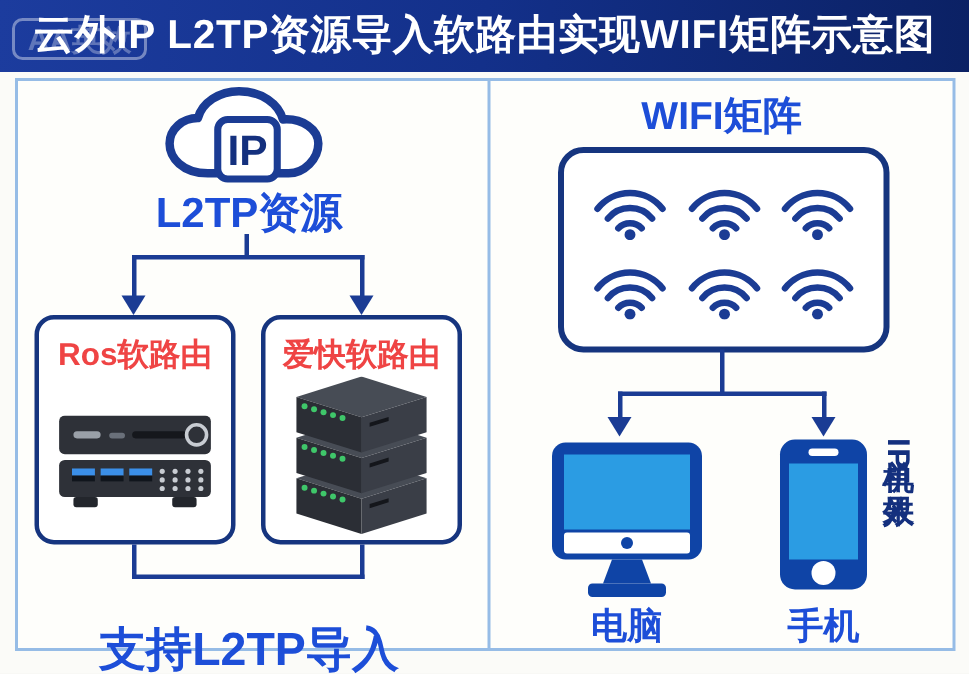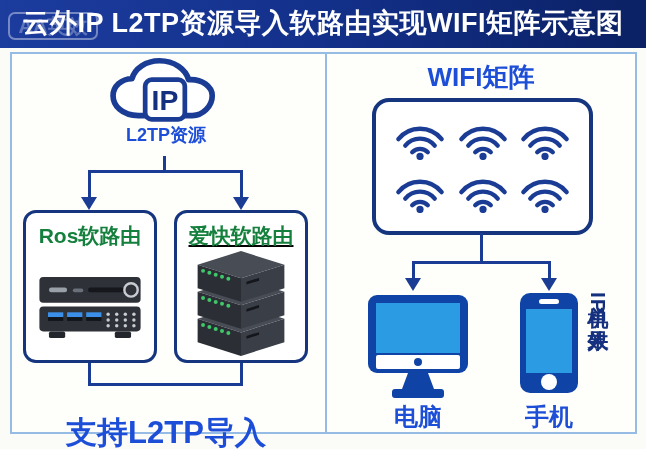--- a/index.html
+++ b/index.html
@@ -28,21 +28,21 @@
   .arrow-down { position:absolute; width:0; height:0;
                 border-left:8px solid transparent; border-right:8px solid transparent;
                 border-top:13px solid #1B3C94; }
 
   
   .lbl { position:absolute; color:#1d4ed8; font-weight:800; text-align:center; white-space:nowrap; }
 
   
   .node-box { position:absolute; width:134px; height:153px; background:#fff;
               border:3px solid #16357F; border-radius:13px; }
-  .node-box h3 { margin-top:9px; text-align:center; color:#15803d; font-size:21px; font-weight:800; }
+  .node-box h3 { margin-top:9px; text-align:center; color:#ef4444; font-size:21px; font-weight:800; }
   .node-box svg.device { position:absolute; left:50%; transform:translateX(-50%); }
 
   
   .wifi-box { position:absolute; left:372px; top:98px; width:221px; height:137px;
               border:4px solid #16357F; border-radius:17px; background:#fff;
               display:flex; flex-direction:column; justify-content:space-evenly; padding:4px 8px; }
   .wifi-row { display:flex; justify-content:space-evenly; align-items:center; }
   .wifi-ico { width:52px; height:40px; display:block; }
 
   .vnote { position:absolute; left:584px; top:290px; height:112px;
@@ -64,21 +64,21 @@
   <div class="frame">
     <div class="divider"></div>
   </div>
 
   <svg style="position:absolute; left:106px; top:57px;" width="118" height="68" viewBox="0 0 124 72">
     <path d="M34,62 C16,62 7,51 7,41 C7,31 16,23 27,23 C30,12 42,4 56,4 C72,4 84,13 87,24 C101,23 112,31 112,41 C112,52 102,62 91,62 Z" fill="#ffffff" stroke="#1B3C94" stroke-width="6" stroke-linejoin="round"></path>
     <rect x="41" y="24" width="42" height="42" rx="7" fill="#ffffff" stroke="#1B3C94" stroke-width="5"></rect>
     <text x="62" y="56" text-anchor="middle" font-size="30" font-weight="bold" fill="#14307E">IP</text>
   </svg>
 
-  <div class="lbl" style="left:55px; top:123px; width:222px; font-size:18px;">L2TP资源</div>
+  <div class="lbl" style="left:55px; top:123px; width:222px; font-size:28px;">L2TP资源</div>
 
   <div class="line" style="left:163px; top:156px; width:3px; height:16px;"></div>
   <div class="line" style="left:88px;  top:170px; width:155px; height:3px;"></div>
   <div class="line" style="left:88px;  top:170px; width:3px; height:28px;"></div>
   <div class="line" style="left:240px; top:170px; width:3px; height:28px;"></div>
   <div class="arrow-down" style="left:81px;  top:197px;"></div>
   <div class="arrow-down" style="left:233px; top:197px;"></div>
 
   <div class="node-box" style="left:23px; top:210px;">
     <h3>Ros软路由</h3>
@@ -107,21 +107,21 @@
         <circle cx="74" cy="51" r="1.8"></circle>
           <circle cx="83" cy="51" r="1.8"></circle>
           <circle cx="92" cy="51" r="1.8"></circle>
           <circle cx="101" cy="51" r="1.8"></circle>
       </g>
       <rect x="12" y="57" width="17" height="7" rx="2" fill="#23262C"></rect>
       <rect x="81" y="57" width="17" height="7" rx="2" fill="#23262C"></rect>
     </svg>
   </div>
 
-  <div class="node-box" style="left:174px; top:210px;text-decoration:underline;">
+  <div class="node-box" style="left:174px; top:210px;">
     <h3>爱快软路由</h3>
     <svg class="device" style="top:38px;" width="94" height="105" viewBox="0 0 104 116">
       <g>
         <polygon points="52,60 100,75 52,90 4,75" fill="#474C55"></polygon>
         <polygon points="4,75 52,90 52,116 4,101" fill="#2B2E35"></polygon>
         <polygon points="52,90 100,75 100,101 52,116" fill="#3A3E47"></polygon>
         <g fill="#3FC76A">
             <circle cx="10" cy="81.9" r="2.2"></circle>
             <circle cx="17" cy="84.1" r="2.2"></circle>
             <circle cx="24" cy="86.3" r="2.2"></circle>

